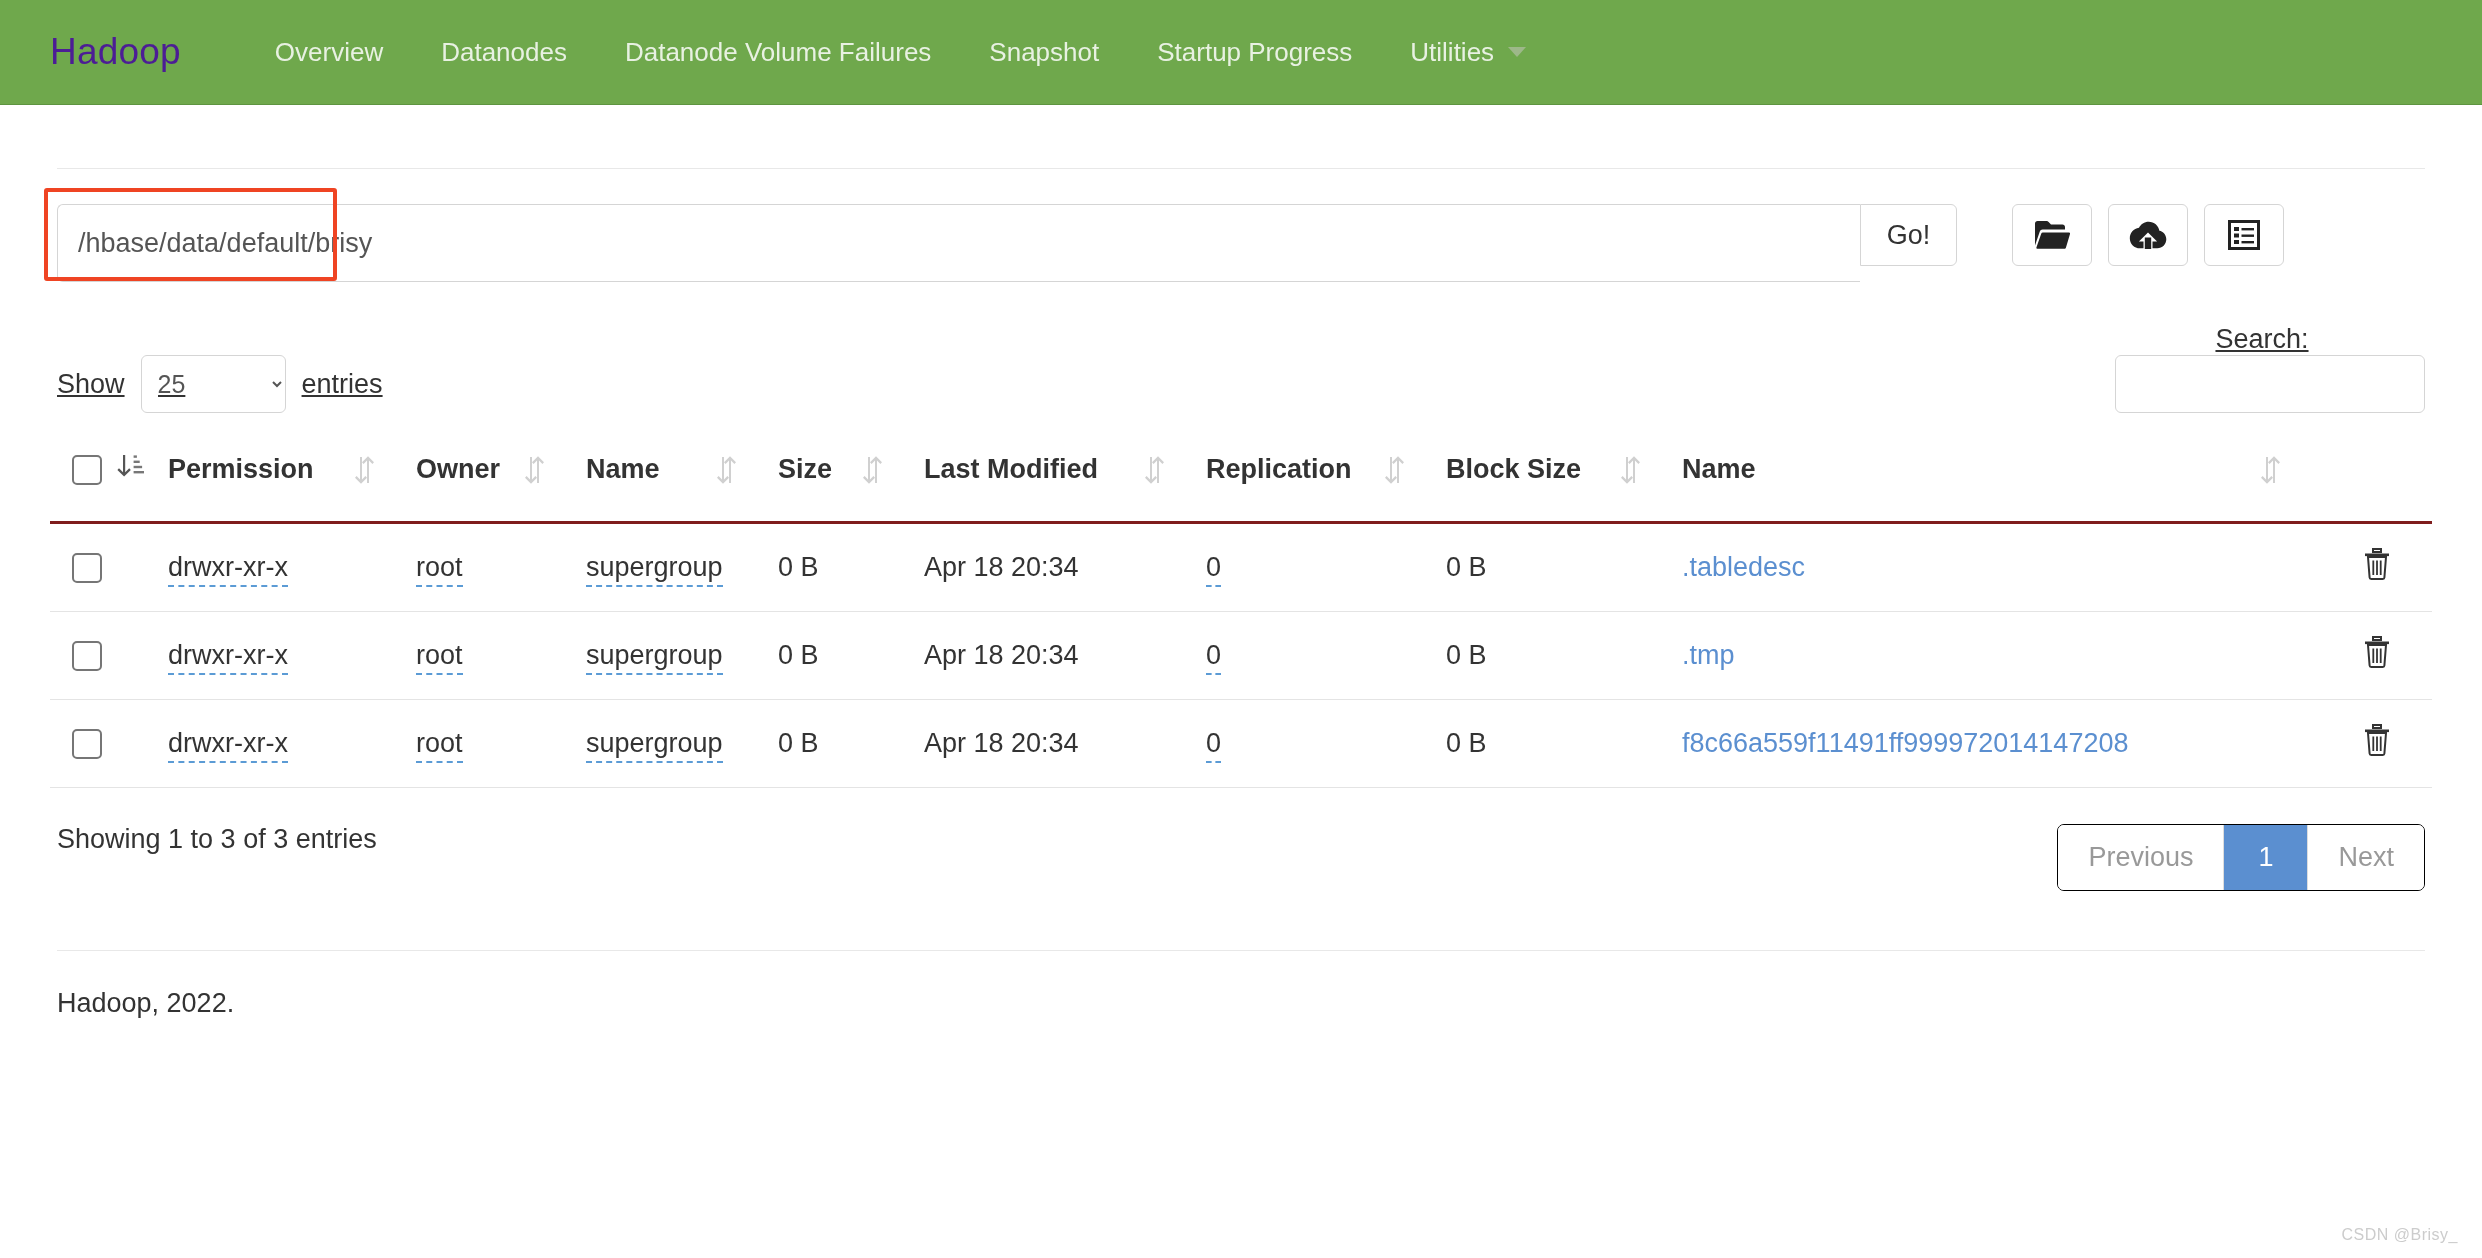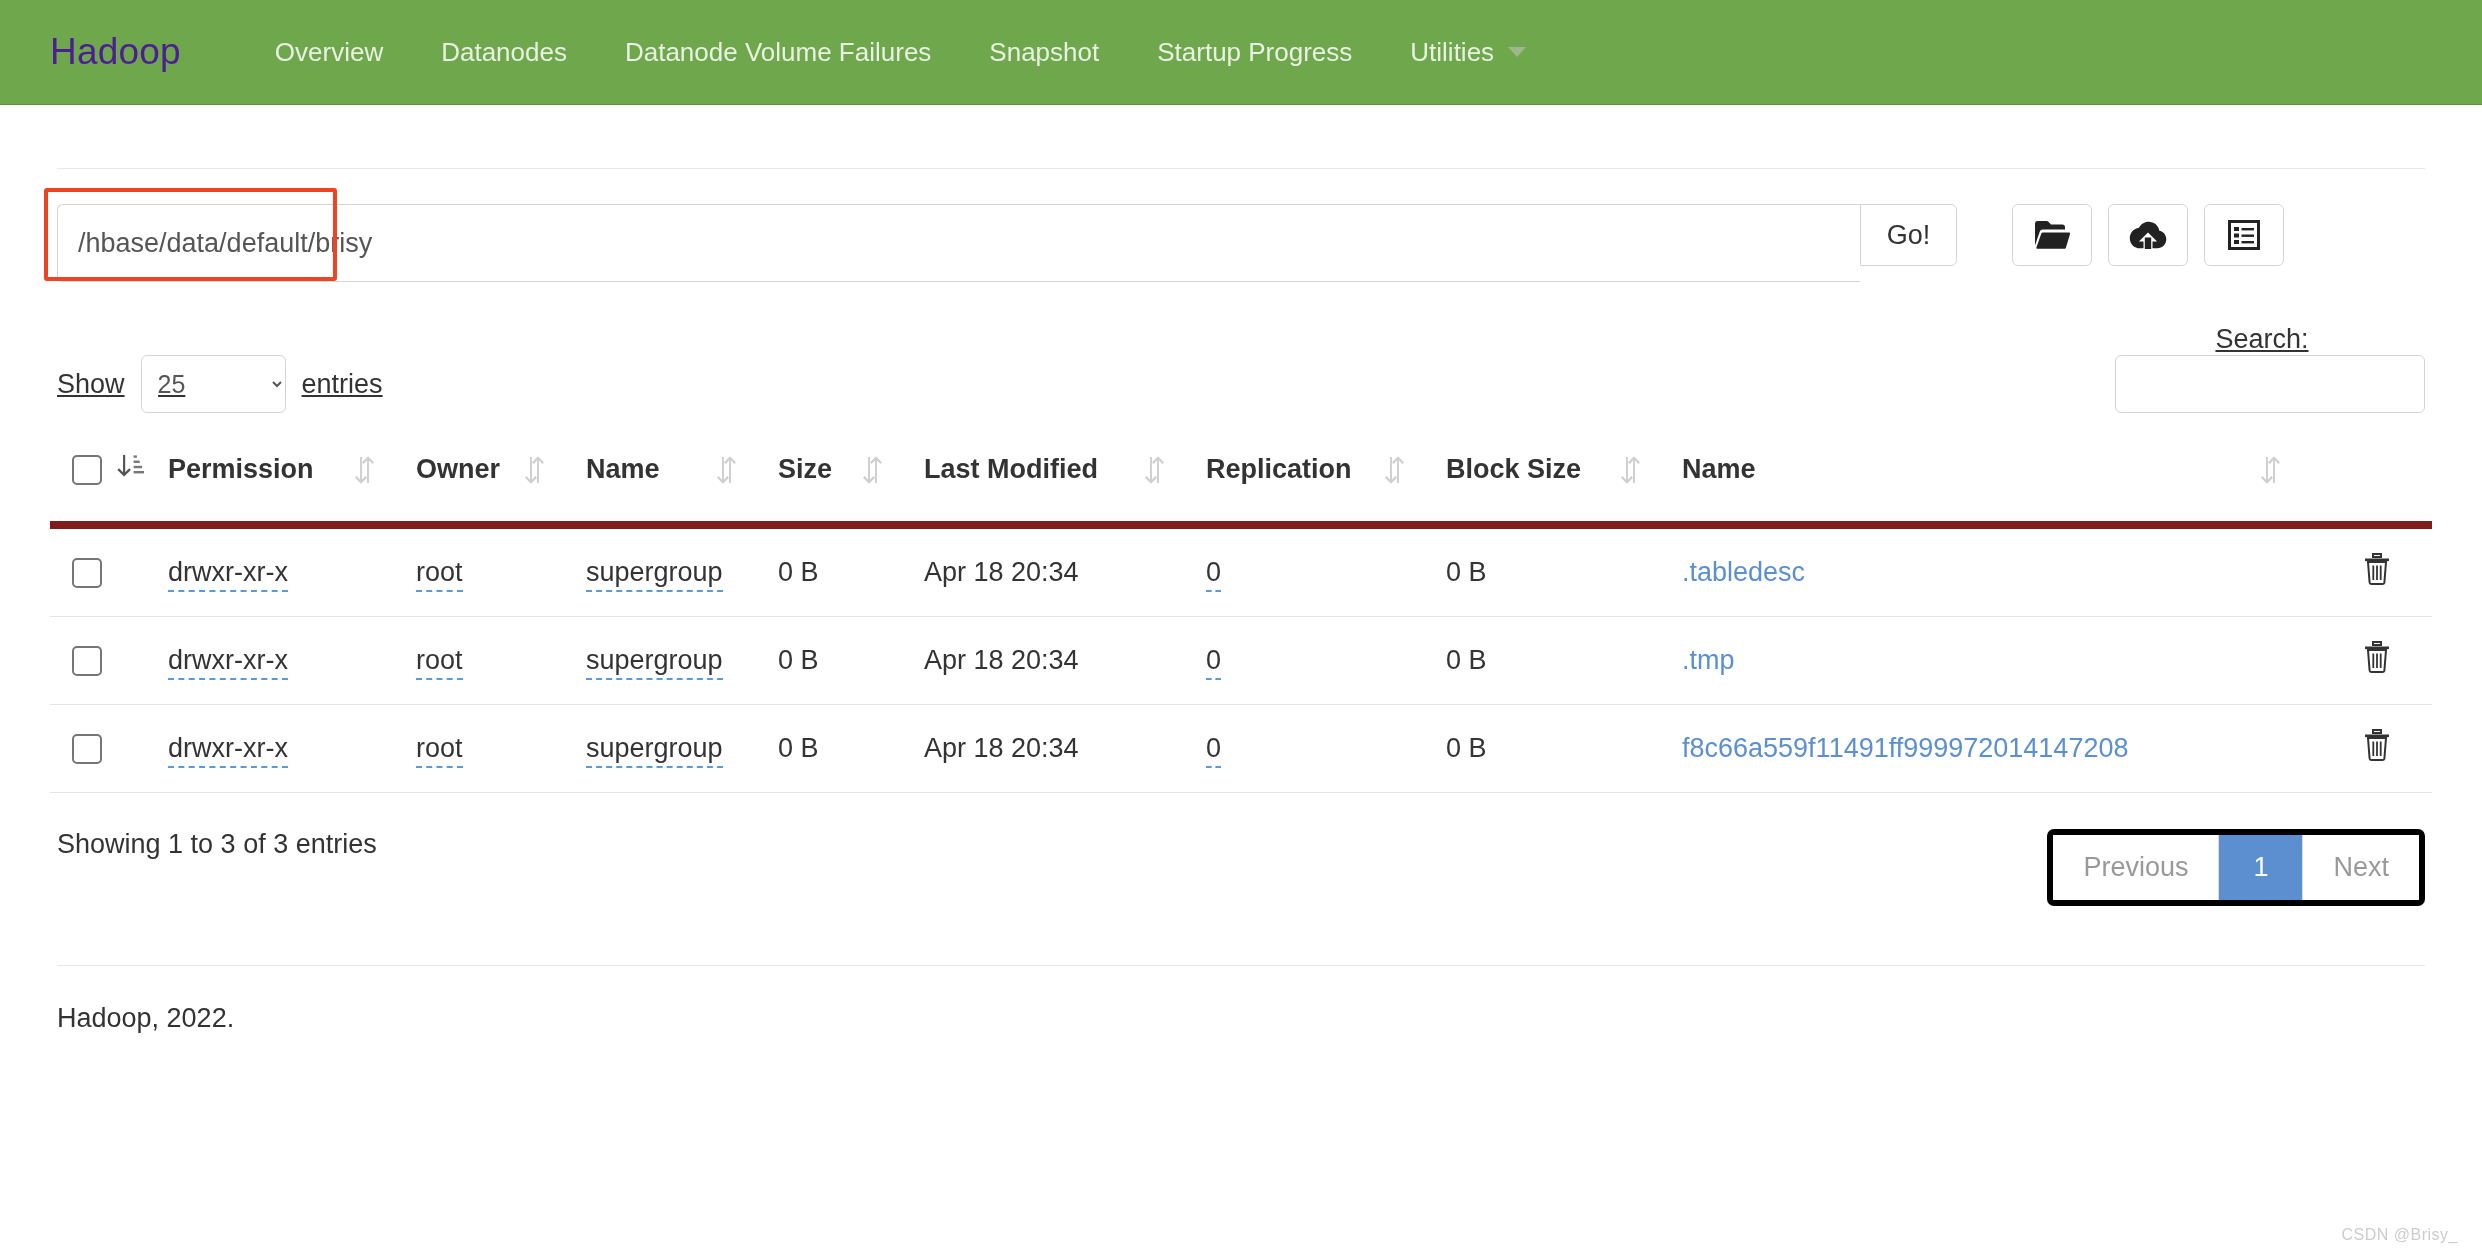--- a/index.html
+++ b/index.html
@@ -185,21 +185,21 @@
     border-collapse: collapse;
     margin-top: 25px;
     table-layout: fixed;
   }
   table.files th {
     text-align: left;
     font-size: 27px;
     font-weight: bold;
     color: #333333;
     padding: 14px 0 34px 0;
-    border-bottom: 8px solid #7f1d1d;
+    border-bottom: 3px solid #7f1d1d;
     vertical-align: middle;
     position: relative;
   }
   table.files td {
     font-size: 27px;
     color: #333333;
     padding: 24px 0 24px 0;
     border-bottom: 1px solid #e4e4e4;
     vertical-align: middle;
   }
@@ -260,21 +260,21 @@
   .table-foot {
     display: flex;
     align-items: flex-start;
     justify-content: space-between;
     margin-top: 36px;
     padding: 0 7px;
   }
   .dt-info { font-size: 27px; color: #333333; }
   .pagination {
     display: flex;
-    border: 6px solid #000000;
+    border: 1px solid #000000;
     border-radius: 7px;
     overflow: hidden;
     background: #ffffff;
   }
   .page-btn {
     padding: 17px 30px;
     font-size: 27px;
     color: #999999;
     background: #ffffff;
     border: 0;

